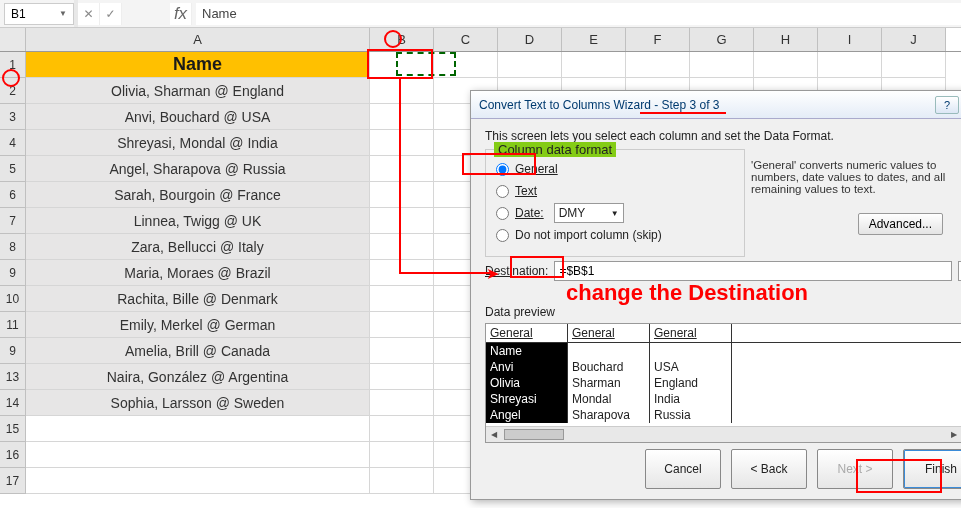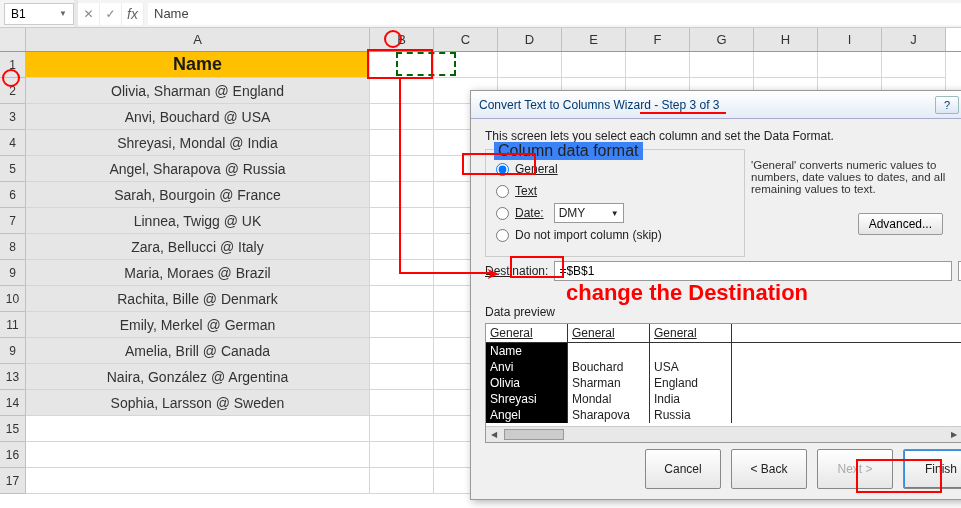--- a/index.html
+++ b/index.html
@@ -3,21 +3,21 @@
 <meta charset="utf-8">
 <style>
   * { box-sizing: border-box; margin: 0; padding: 0; font-family: "Segoe UI", Arial, sans-serif; }
   body { background: #fff; width: 961px; height: 508px; overflow: hidden; position: relative; }
 
   
   .fx-bar { height: 28px; display: flex; align-items: center; border-bottom: 1px solid #ccc; background: #f4f4f4; }
   .namebox { width: 70px; height: 22px; margin-left: 4px; background: #fff; border: 1px solid #ccc; display: flex; align-items: center; padding: 0 6px; font-size: 12px; }
   .namebox .dd { margin-left: auto; font-size: 8px; color: #666; }
   .fx-btn { width: 22px; height: 22px; display: flex; align-items: center; justify-content: center; color: #888; font-size: 12px; border-right: 1px solid #eee; background:#fff; }
-  .fx-btn.fx { font-style: italic; font-size: 14px; color: #666; }
+  .fx-btn.fx { font-style: italic; font-size: 17px; color: #666; margin-left: 48px; }
   .fx-input { flex: 1; height: 22px; background: #fff; border: none; padding: 0 6px; font-size: 13px; color: #444; margin-left:4px;}
   .sep { width:4px; height:100%; background:#e8e8e8; }
 
   
   .col-headers { display: flex; height: 24px; border-bottom: 1px solid #999; }
   .corner { width: 26px; background: #e8e8e8; border-right: 1px solid #c0c0c0; }
   .col-h { background: #e6e6e6; border-right: 1px solid #c0c0c0; display: flex; align-items: center; justify-content: center; font-size: 13px; color: #333; position: relative; }
   .col-h.A { width: 344px; }
   .col-h.oth { width: 64px; }
 
@@ -46,21 +46,21 @@
   .redtext { position:absolute; color:red; font-weight:bold; font-size:22px; pointer-events:none; }
 
   
   .dialog { position:absolute; top:90px; left:429px; width:524px; height:410px; background:#f0f0f0; border:1px solid #999; box-shadow:2px 2px 8px rgba(0,0,0,0.3); font-size:12px;margin-left:41px; }
   .title-bar { height:28px; background:linear-gradient(#fff,#e4ecf7); display:flex; align-items:center; padding:0 8px; color:#003a6f; border-bottom:1px solid #aac; }
   .title-bar .spacer { flex:1; }
   .title-bar .wbtn { width:24px; height:18px; display:flex; align-items:center; justify-content:center; margin-left:2px; font-size:11px; border:1px solid #9bb; background:linear-gradient(#fff,#dce7f5); border-radius:2px; }
   .title-bar .closebtn { background:linear-gradient(#f79,#d12); color:#fff; border:1px solid #a02; }
   .dialog-body { padding:10px 14px; color:#222; }
   .group { border:1px solid #ccc; padding:8px 10px 10px; margin-top:6px; position:relative; width:260px; }
-  .group .legend { position:absolute; top:-8px; left:8px; background:#3b82f6; padding:0 4px; font-size:16px; }
+  .group .legend { position:absolute; top:-8px; left:8px; background:#84cc16; padding:0 4px; font-size:13px; }
   .radio-row { display:flex; align-items:center; height:22px; gap:6px; }
   .radio-row input { margin:0; }
   .combo { width:70px; height:20px; border:1px solid #999; background:#fff; display:inline-flex; align-items:center; padding:0 4px; margin-left:4px; font-size:12px; }
   .combo .dd { margin-left:auto; font-size:8px; }
   .sidebox { position:absolute; top:68px; right:14px; width:228px; font-size:11.5px; color:#333; }
   .advanced { position:absolute; top:122px; right:50px; height:22px; padding:0 10px; border:1px solid #999; background:linear-gradient(#fff,#e4e4e4); border-radius:2px; font-size:12px; }
   .dest-row { position:absolute; top:170px; left:14px; display:flex; align-items:center; gap:6px; }
   .dest-input { width:398px; height:20px; border:1px solid #999; background:#fff; padding:0 4px; font-size:12px; }
   .range-btn { width:22px; height:20px; border:1px solid #999; background:#fff; display:flex; align-items:center; justify-content:center; font-size:10px; color:#c33; }
 

